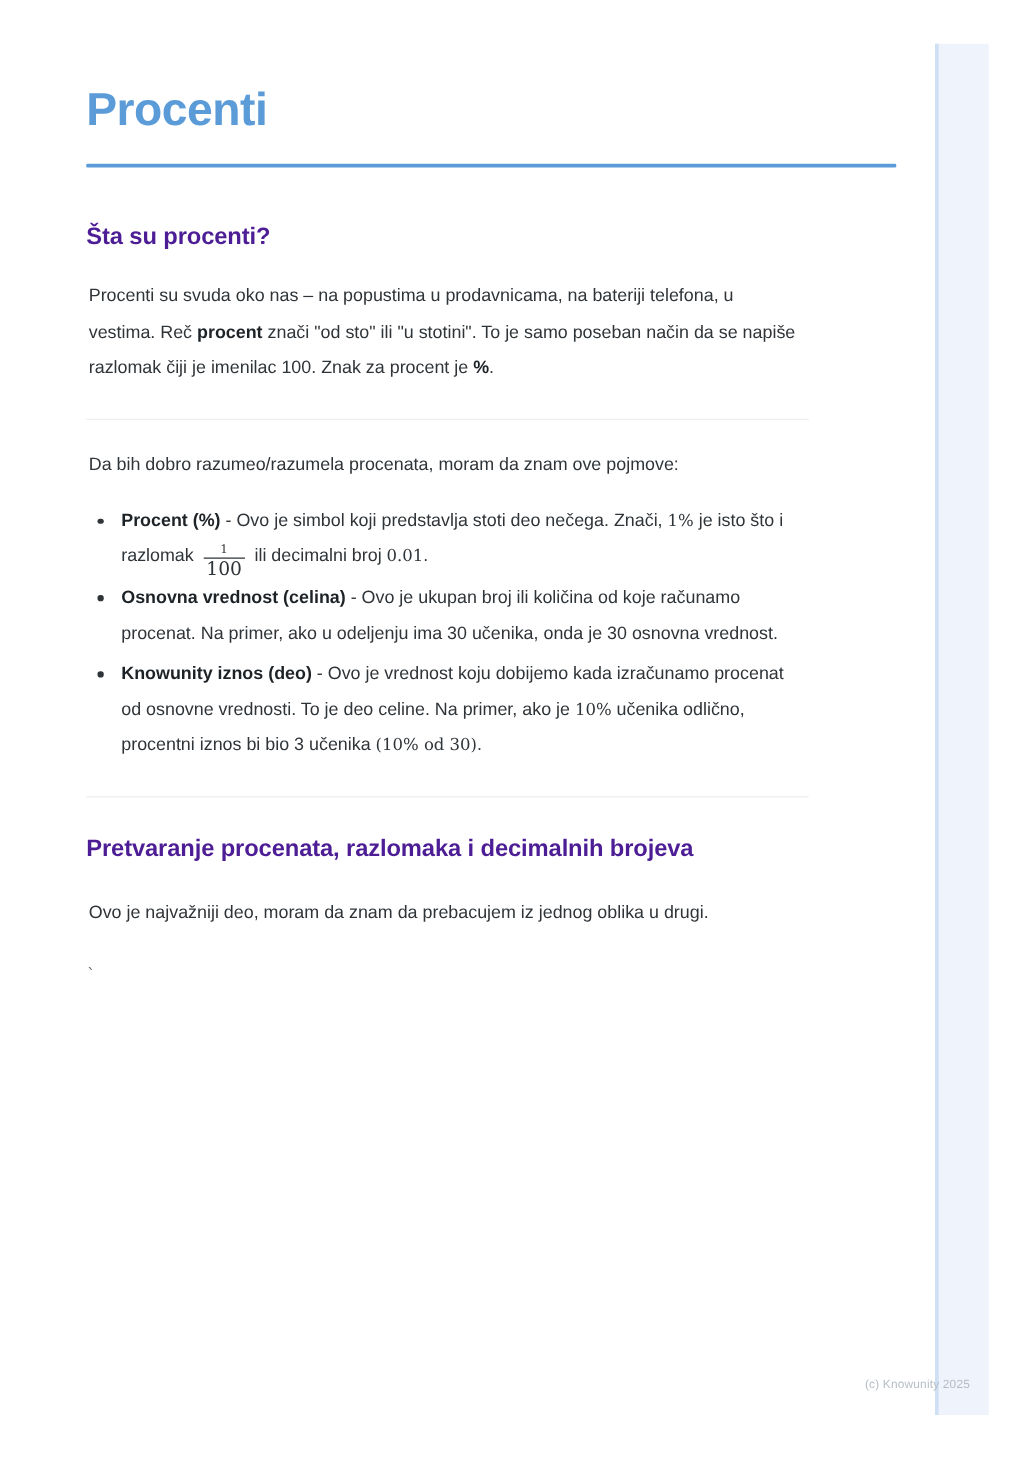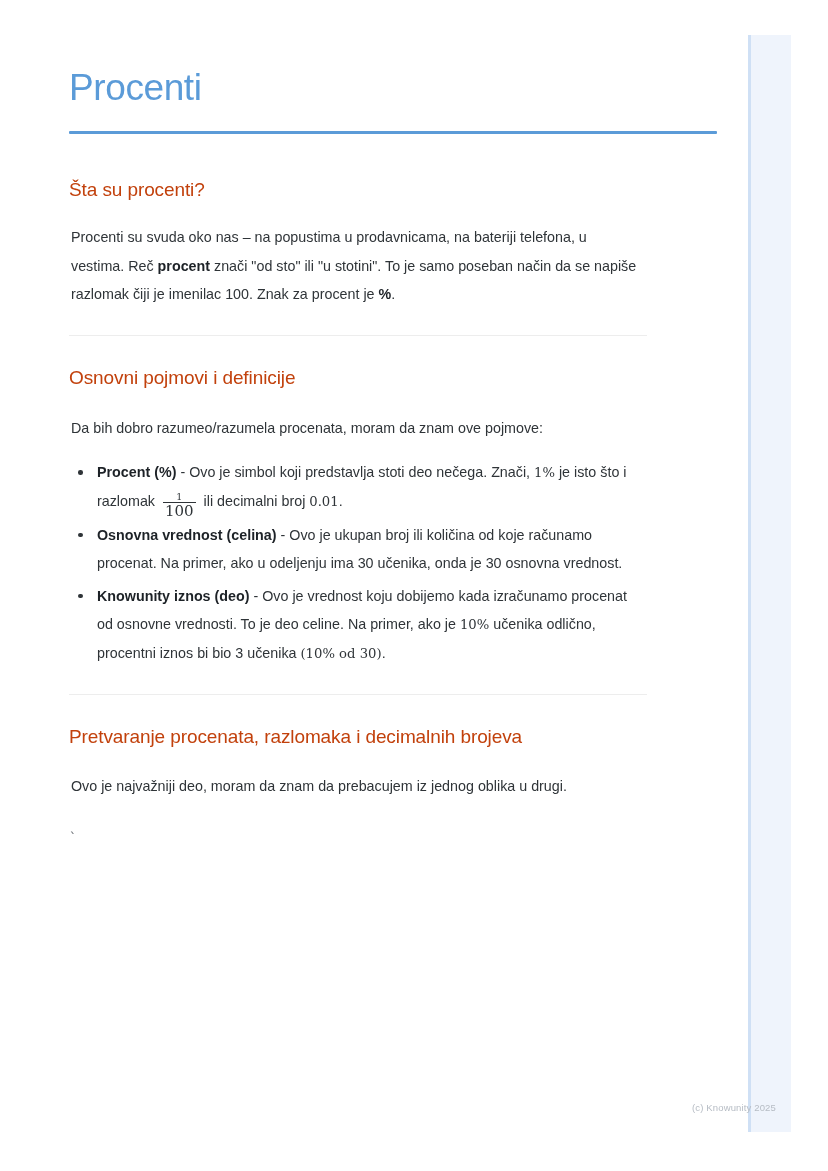--- a/index.html
+++ b/index.html
@@ -37,39 +37,39 @@
     left: 69px;
     top: 0;
     width: 580px;
   }
 
   
   .doc-title {
     margin: 0;
     padding-top: 68px;
     font-size: 37px;
-    font-weight: normal;
+    font-weight: bold;
     color: #5b9bd8;
     letter-spacing: -0.4px;
     line-height: 1.1;
   }
   .title-rule {
     margin-top: 22px;
     width: 648px;
     height: 3px;
     background: #5b9bd8;
     border-radius: 1px;
   }
 
   
   h2.section-heading {
     margin: 0;
     font-size: 19px;
-    font-weight: normal;
-    color: #c2410c;
+    font-weight: bold;
+    color: #4c1d95;
     line-height: 1.45;
     letter-spacing: -0.1px;
   }
   .sec1-h { padding-top: 42px; }
   .sec2-h { padding-top: 28px; }
   .sec3-h { padding-top: 28px; width: 560px; }
 
   
   p.body {
     margin: 2px;
@@ -189,21 +189,20 @@
     <h1 class="doc-title">Procenti</h1>
     <div class="title-rule"></div>
 
     <h2 class="section-heading sec1-h">Šta su procenti?</h2>
 
     <p class="body"><span>Procenti su svuda oko nas – na popustima u prodavnicama, na bateriji telefona, u vestima. Reč </span><b>procent</b><span> znači "od sto" ili "u stotini". To je samo poseban način da se napiše razlomak čiji je imenilac 100. Znak za procent je </span><b>%</b><span>.</span></p>
 
 
     <div class="divider"></div>
 
-    <h2 class="section-heading sec2-h">Osnovni pojmovi i definicije</h2>
 
     <p class="body tight">Da bih dobro razumeo/razumela procenata, moram da znam ove pojmove:</p>
 
     <ul class="term-list">
 
       <li><b>Procent (%)</b><span> - </span><span>Ovo je simbol koji predstavlja stoti deo nečega. Znači, </span><span class="num">1%</span><span> je isto što i razlomak </span><span class="frac"><span class="fr-num">1</span><span class="fr-bar"></span><span class="fr-den">100</span></span><span> ili decimalni broj </span><span class="num">0.01</span><span>.</span></li>
 
       <li><b>Osnovna vrednost (celina)</b><span> - </span><span>Ovo je ukupan broj ili količina od koje računamo procenat. Na primer, ako u odeljenju ima 30 učenika, onda je 30 osnovna vrednost.</span></li>
 
       <li><b>Knowunity iznos (deo)</b><span> - </span><span>Ovo je vrednost koju dobijemo kada izračunamo procenat od osnovne vrednosti. To je deo celine. Na primer, ako je </span><span class="num">10%</span><span> učenika odlično, procentni iznos bi bio 3 učenika </span><span class="num">(10% od 30)</span><span>.</span></li>

